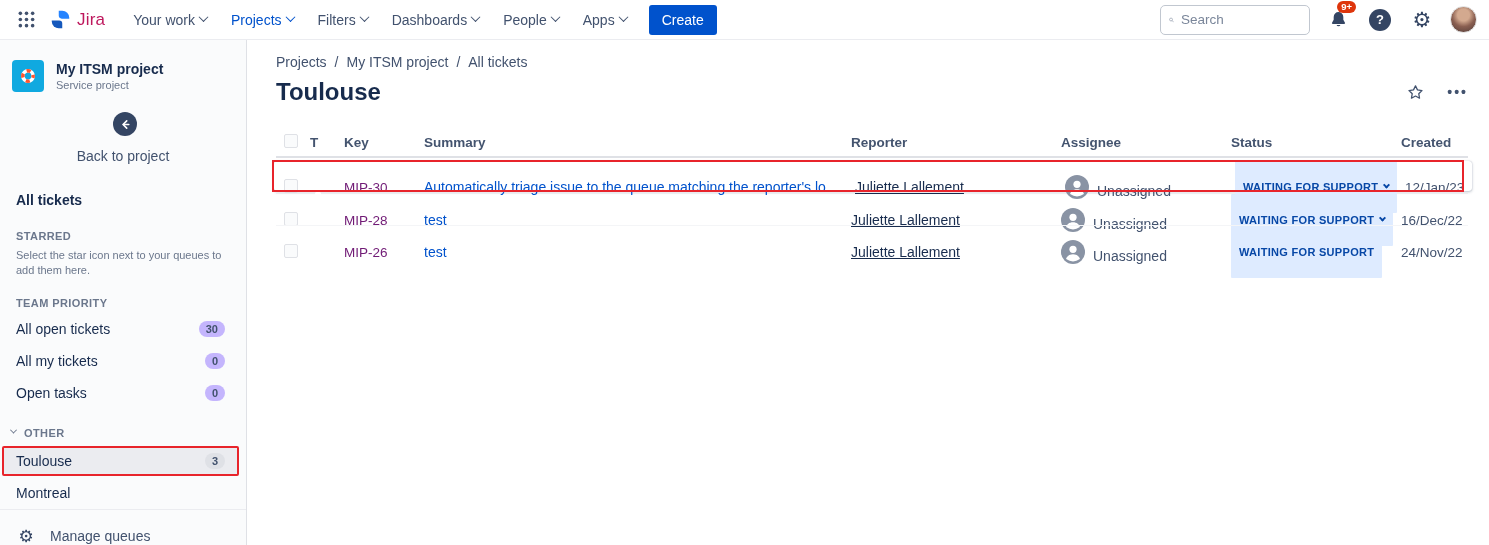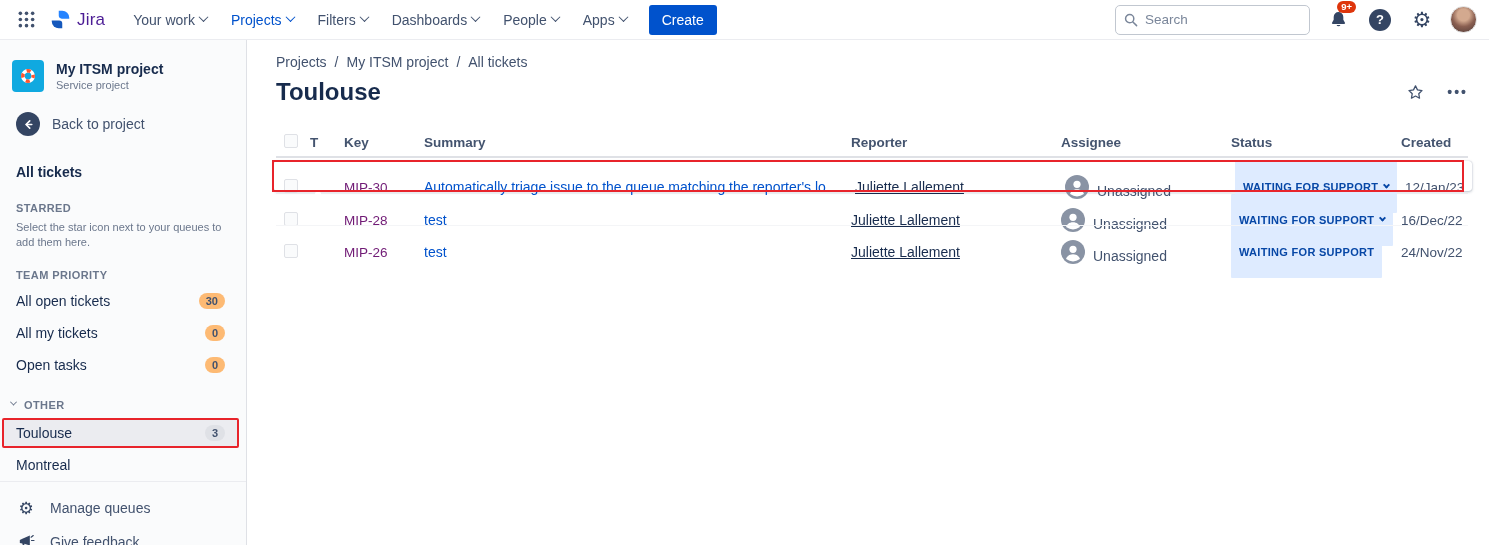--- a/index.html
+++ b/index.html
@@ -6,31 +6,31 @@
   html,body { width:1489px; height:545px; overflow:hidden; background:#fff;
     font-family:"Liberation Sans", sans-serif; color:#172B4D; }
 
   
   .topnav { height:40px; display:flex; align-items:center; padding:0 12px 0 10px;
     border-bottom:1px solid #EBECF0; background:#fff; }
   .nav-left { display:flex; align-items:center; gap:4px; flex:1; }
   .appswitcher { width:32px; height:32px; display:flex; align-items:center; justify-content:center;
     border-radius:3px; cursor:pointer; }
   .jira-logo { display:flex; align-items:center; gap:6px; padding:0 14px 0 4px; cursor:pointer; }
-  .jira-logo .word { font-size:17px; font-weight:500; color:#4c1d95; letter-spacing:.2px; }
+  .jira-logo .word { font-size:17px; font-weight:500; color:#be185d; letter-spacing:.2px; }
   .nav-item { display:flex; align-items:center; gap:5px; padding:7px 10px; font-size:14px;
     font-weight:500; color:#42526E; border-radius:3px; cursor:pointer; white-space:nowrap; }
   .nav-item.active { color:#0052CC; }
   .chev { width:7px; height:7px; border-right:1.8px solid currentColor; border-bottom:1.8px solid currentColor;
     transform:rotate(45deg) translate(-1px,-1px); display:inline-block; margin-top:-3px; }
   .chev.sm { width:5px; height:5px; }
   .create-btn { margin-left:8px; background:#0052CC; color:#fff; font-size:14px; font-weight:500;
     border:none; border-radius:3px; padding:7px 13px; cursor:pointer; }
   .nav-right { display:flex; align-items:center; gap:14px; }
-  .search-box { display:flex; align-items:center; gap:7px; width:195px; height:30px;
+  .search-box { display:flex; align-items:center; gap:7px; width:150px; height:30px;
     border:1px solid #C1C7D0; border-radius:5px; padding:0 8px; background:#fff; }
   .search-box input { border:none; outline:none; font-size:13.5px; width:120px; color:#172B4D;
     font-family:"Liberation Sans", sans-serif; background:transparent; }
   .search-box input::placeholder { color:#7A869A; }
   .iconbtn { position:relative; width:28px; height:28px; display:flex; align-items:center;
     justify-content:center; cursor:pointer; }
   .badge-9 { position:absolute; top:-5px; right:-4px; background:#DE350B; color:#fff;
     font-size:9.5px; font-weight:700; border-radius:8px; padding:1.5px 4px; line-height:1; }
   .help-circle { width:22px; height:22px; border-radius:50%; background:#344563; color:#fff;
     font-size:13px; font-weight:700; display:flex; align-items:center; justify-content:center; }
@@ -43,32 +43,32 @@
   .shell { display:flex; height:505px; }
 
   
   .sidebar { width:247px; min-width:247px; background:#FAFBFC; border-right:1px solid #DFE1E6;
     display:flex; flex-direction:column; padding-top:20px; position:relative; }
   .proj-head { display:flex; align-items:center; gap:12px; padding:0 12px 0 12px; }
   .proj-avatar { width:32px; height:32px; border-radius:4px; background:#10A9E0; display:flex;
     align-items:center; justify-content:center; flex-shrink:0; }
   .proj-name { font-size:14px; font-weight:700; color:#172B4D; line-height:1.25; }
   .proj-type { font-size:11px; color:#6B778C; }
-  .back-row { display:flex; align-items:center; gap:12px; padding:0 12px; margin-top:20px; cursor:pointer; }
+  .back-row { display:flex; align-items:center; gap:12px; padding:0 12px; margin-top:20px; cursor:pointer;flex-direction:column; }
   .back-circle { width:24px; height:24px; border-radius:50%; background:#344563; display:flex;
     align-items:center; justify-content:center; flex-shrink:0; margin-left:4px; }
   .back-label { font-size:14px; color:#42526E; }
   .side-divider { height:1px; background:#EBECF0; margin:14px 0 0 0; }
   .all-tickets { font-size:14px; font-weight:700; color:#172B4D; padding:14px 16px 4px 16px; cursor:pointer; }
   .section-title { font-size:11px; font-weight:700; letter-spacing:.4px; color:#6B778C;
     padding:18px 16px 4px 16px; }
   .section-hint { font-size:11px; color:#6B778C; padding:2px 16px 0 16px; line-height:1.4; }
   .queue-item { display:flex; align-items:center; justify-content:space-between; font-size:14px;
     color:#172B4D; padding:7px 14px 7px 14px; margin:1px 7px 1px 2px; border-radius:2px; cursor:pointer; }
-  .queue-item .cnt { background:#fdba74; color:#42526E; font-size:11px; font-weight:600;
+  .queue-item .cnt { background:#c4b5fd; color:#42526E; font-size:11px; font-weight:600;
     border-radius:8px; padding:2px 7px; min-width:14px; text-align:center; }
   .queue-item.selected { background:#EBECF0; border:2px solid #E8242B; padding:5px 12px; }
   .queue-item.selected .cnt { background:#DFE1E6; }
   .other-head { display:flex; align-items:center; gap:8px; padding:18px 16px 6px 11px;
     font-size:11px; font-weight:700; letter-spacing:.4px; color:#6B778C; cursor:pointer; }
   .side-footer { margin-top:auto; border-top:1px solid #EBECF0; padding:10px 0 10px 0; }
   .foot-item { display:flex; align-items:center; gap:14px; padding:8px 16px; font-size:14px;
     color:#42526E; cursor:pointer; }
   .foot-item .ic { width:20px; text-align:center; color:#344563; }
 

